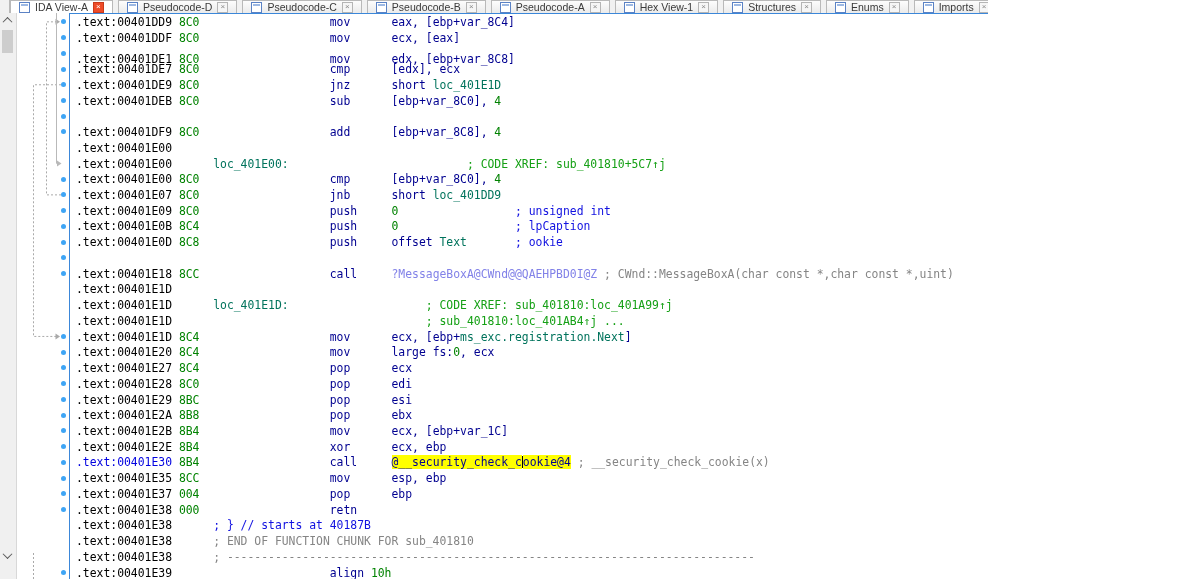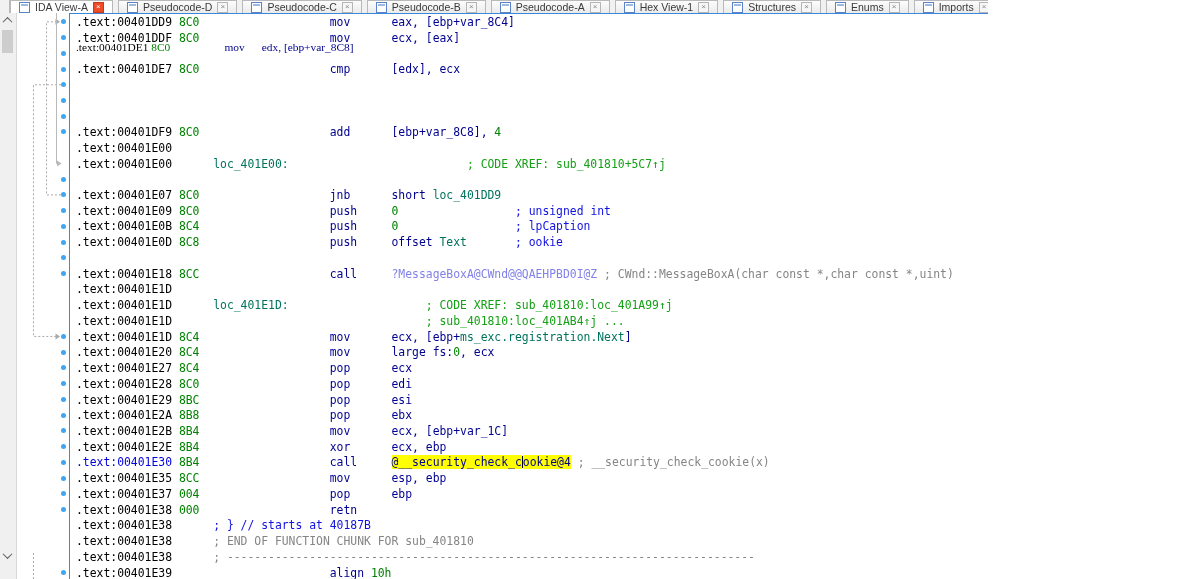--- a/index.html
+++ b/index.html
@@ -110,25 +110,28 @@
     </div>
     <div class="sb-thumb"></div>
     <div class="sb-btn" style="top:535px;">
       <div class="chev down"></div>
     </div>
   </div>
 
   <div class="codearea" id="codearea">
       <div class="row" style="top: 1px; text-align: right;"><span class="tk-a">.text:00401DD9 </span><span class="tk-n">8C0</span><span>                   </span><span class="tk-c">mov      eax, [ebp+var_8C4]</span></div>
       <div class="row" style="top: 16.73px;"><span class="tk-a">.text:00401DDF </span><span class="tk-n">8C0</span><span>                   </span><span class="tk-c">mov      ecx, [eax]</span></div>
-      <div class="row" style="top: 26px; font-family: Liberation Serif, serif;"><span class="tk-a">.text:00401DE1 </span><span class="tk-n">8C0</span><span>                   </span><span class="tk-c">mov      edx, [ebp+var_8C8]</span></div>
+      <div class="row" style="top: 38px;"><span class="tk-a">.text:00401DE1 </span><span class="tk-n">8C0</span><span>                   </span><span class="tk-c">mov      edx, [ebp+var_8C8]</span></div>
       <div class="row" style="top: 48.19px;"><span class="tk-a">.text:00401DE7 </span><span class="tk-n">8C0</span><span>                   </span><span class="tk-c">cmp      [edx], ecx</span></div>
+      <div class="row" style="top: 63.92px;"><span class="tk-a">.text:00401DE9 </span><span class="tk-n">8C0</span><span>                   </span><span class="tk-c">jnz      short </span><span class="tk-nm">loc_401E1D</span></div>
+      <div class="row" style="top: 79.65px;"><span class="tk-a">.text:00401DEB </span><span class="tk-n">8C0</span><span>                   </span><span class="tk-c">sub      [ebp+var_8C0], </span><span class="tk-n">4</span></div>
       <div class="row" style="top: 111.11px;"><span class="tk-a">.text:00401DF9 </span><span class="tk-n">8C0</span><span>                   </span><span class="tk-c">add      [ebp+var_8C8], </span><span class="tk-n">4</span></div>
       <div class="row" style="top: 126.84px;"><span class="tk-a">.text:00401E00</span></div>
       <div class="row" style="top: 142.57px;"><span class="tk-a">.text:00401E00</span><span>      </span><span class="tk-nm">loc_401E00:</span><span>                          </span><span class="tk-x">; CODE XREF: sub_401810+5C7↑j</span></div>
+      <div class="row" style="top: 158.3px;"><span class="tk-a">.text:00401E00 </span><span class="tk-n">8C0</span><span>                   </span><span class="tk-c">cmp      [ebp+var_8C0], </span><span class="tk-n">4</span></div>
       <div class="row" style="top: 174.03px;"><span class="tk-a">.text:00401E07 </span><span class="tk-n">8C0</span><span>                   </span><span class="tk-c">jnb      short </span><span class="tk-nm">loc_401DD9</span></div>
       <div class="row" style="top: 189.76px;"><span class="tk-a">.text:00401E09 </span><span class="tk-n">8C0</span><span>                   </span><span class="tk-c">push     </span><span class="tk-n">0</span><span>                 </span><span class="tk-b">; unsigned int</span></div>
       <div class="row" style="top: 205.49px;"><span class="tk-a">.text:00401E0B </span><span class="tk-n">8C4</span><span>                   </span><span class="tk-c">push     </span><span class="tk-n">0</span><span>                 </span><span class="tk-b">; lpCaption</span></div>
       <div class="row" style="top: 221.22px;"><span class="tk-a">.text:00401E0D </span><span class="tk-n">8C8</span><span>                   </span><span class="tk-c">push     offset </span><span class="tk-nm">Text</span><span>       </span><span class="tk-b">; ookie</span></div>
       <div class="row" style="top: 252.68px;"><span class="tk-a">.text:00401E18 </span><span class="tk-n">8CC</span><span>                   </span><span class="tk-c">call     </span><span class="tk-i">?MessageBoxA@CWnd@@QAEHPBD0I@Z</span><span> </span><span class="tk-g">; CWnd::MessageBoxA(char const *,char const *,uint)</span></div>
       <div class="row" style="top: 268.41px;"><span class="tk-a">.text:00401E1D</span></div>
       <div class="row" style="top: 284.14px;"><span class="tk-a">.text:00401E1D</span><span>      </span><span class="tk-nm">loc_401E1D:</span><span>                    </span><span class="tk-x">; CODE XREF: sub_401810:loc_401A99↑j</span></div>
       <div class="row" style="top: 299.87px;"><span class="tk-a">.text:00401E1D</span><span>                                     </span><span class="tk-x">; sub_401810:loc_401AB4↑j ...</span></div>
       <div class="row" style="top: 315.6px;"><span class="tk-a">.text:00401E1D </span><span class="tk-n">8C4</span><span>                   </span><span class="tk-c">mov      ecx, [ebp+</span><span class="tk-nm">ms_exc.registration.Next</span><span class="tk-c">]</span></div>
       <div class="row" style="top: 331.33px;"><span class="tk-a">.text:00401E20 </span><span class="tk-n">8C4</span><span>                   </span><span class="tk-c">mov      large fs:</span><span class="tk-n">0</span><span class="tk-c">, ecx</span></div>

